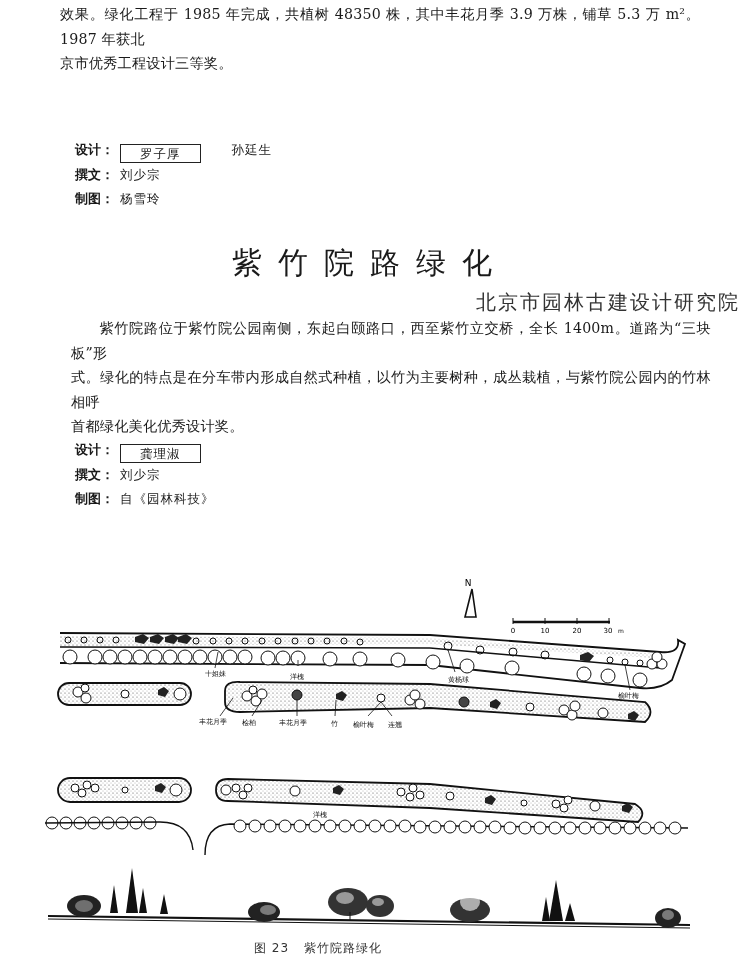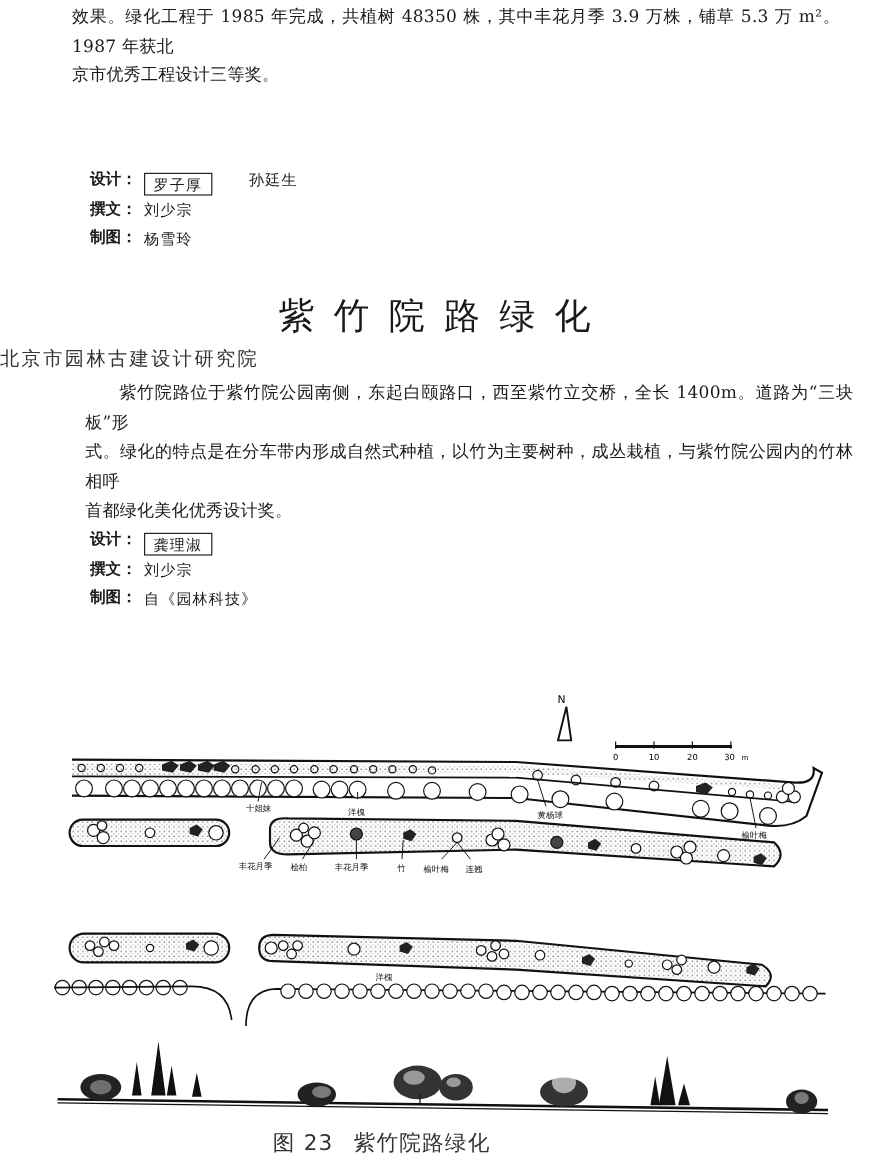--- a/index.html
+++ b/index.html
@@ -5,28 +5,28 @@
   html, body { margin:0; padding:0; background:#ffffff; }
   body { width:740px; height:967px; position:relative; overflow:hidden;
          font-family:"DejaVu Serif","Liberation Serif",serif; color:#1a1a1a; }
   .para { position:absolute; left:60px; width:640px; font-size:14.2px; line-height:24.5px;
           letter-spacing:0.2px; text-align:justify; }
   .para .indent { display:inline-block; width:28px; }
   .credits { position:absolute; left:75px; font-size:13px; line-height:24.5px; }
   .credit-row { display:flex; align-items:flex-end; height:24.5px; }
   .credit-label { font-family:"DejaVu Sans","Liberation Sans",sans-serif; font-weight:bold; font-size:13px; }
   .credit-value { margin-left:6px; font-size:12.5px; letter-spacing:1px; }
-  .boxed { border:1px solid #222; padding:0 7px; line-height:17px; }
+  .boxed { border:1px solid #222; padding:0 19px; line-height:17px; }
   .extra { margin-left:31px; }
   .title { position:absolute; top:243px; left:0; width:740px; text-align:center;
            font-size:30px; letter-spacing:16px; font-family:"DejaVu Serif",serif; }
-  .subtitle { position:absolute; top:289px; left:0; width:740px; text-align:left;
-              font-size:16px; letter-spacing:2px; color:#333; font-family:Liberation Sans, sans-serif; }
+  .subtitle { position:absolute; top:289px; left:0; width:740px; text-align:right;
+              font-size:20px; letter-spacing:2px; color:#333; font-family:Liberation Sans, sans-serif; }
   .figure { position:absolute; left:0; top:560px; width:740px; height:400px; }
-  .caption { position:absolute; top:940px; left:0; width:636px; text-align:center; font-size:18px;
+  .caption { position:absolute; top:940px; left:0; width:636px; text-align:center; font-size:12px;
              font-family:"DejaVu Sans",sans-serif; color:#333; letter-spacing:1px; }
   .caption .num { margin-right:10px; }
   svg text { font-family:"DejaVu Sans","Liberation Sans",sans-serif; }
 </style>
 </head>
 <body>
 
 <div class="para" style="top:2px;">
   <div>效果。绿化工程于 1985 年完成，共植树 48350 株，其中丰花月季 3.9 万株，铺草 5.3 万 m²。1987 年获北</div>
   <div>京市优秀工程设计三等奖。</div>

